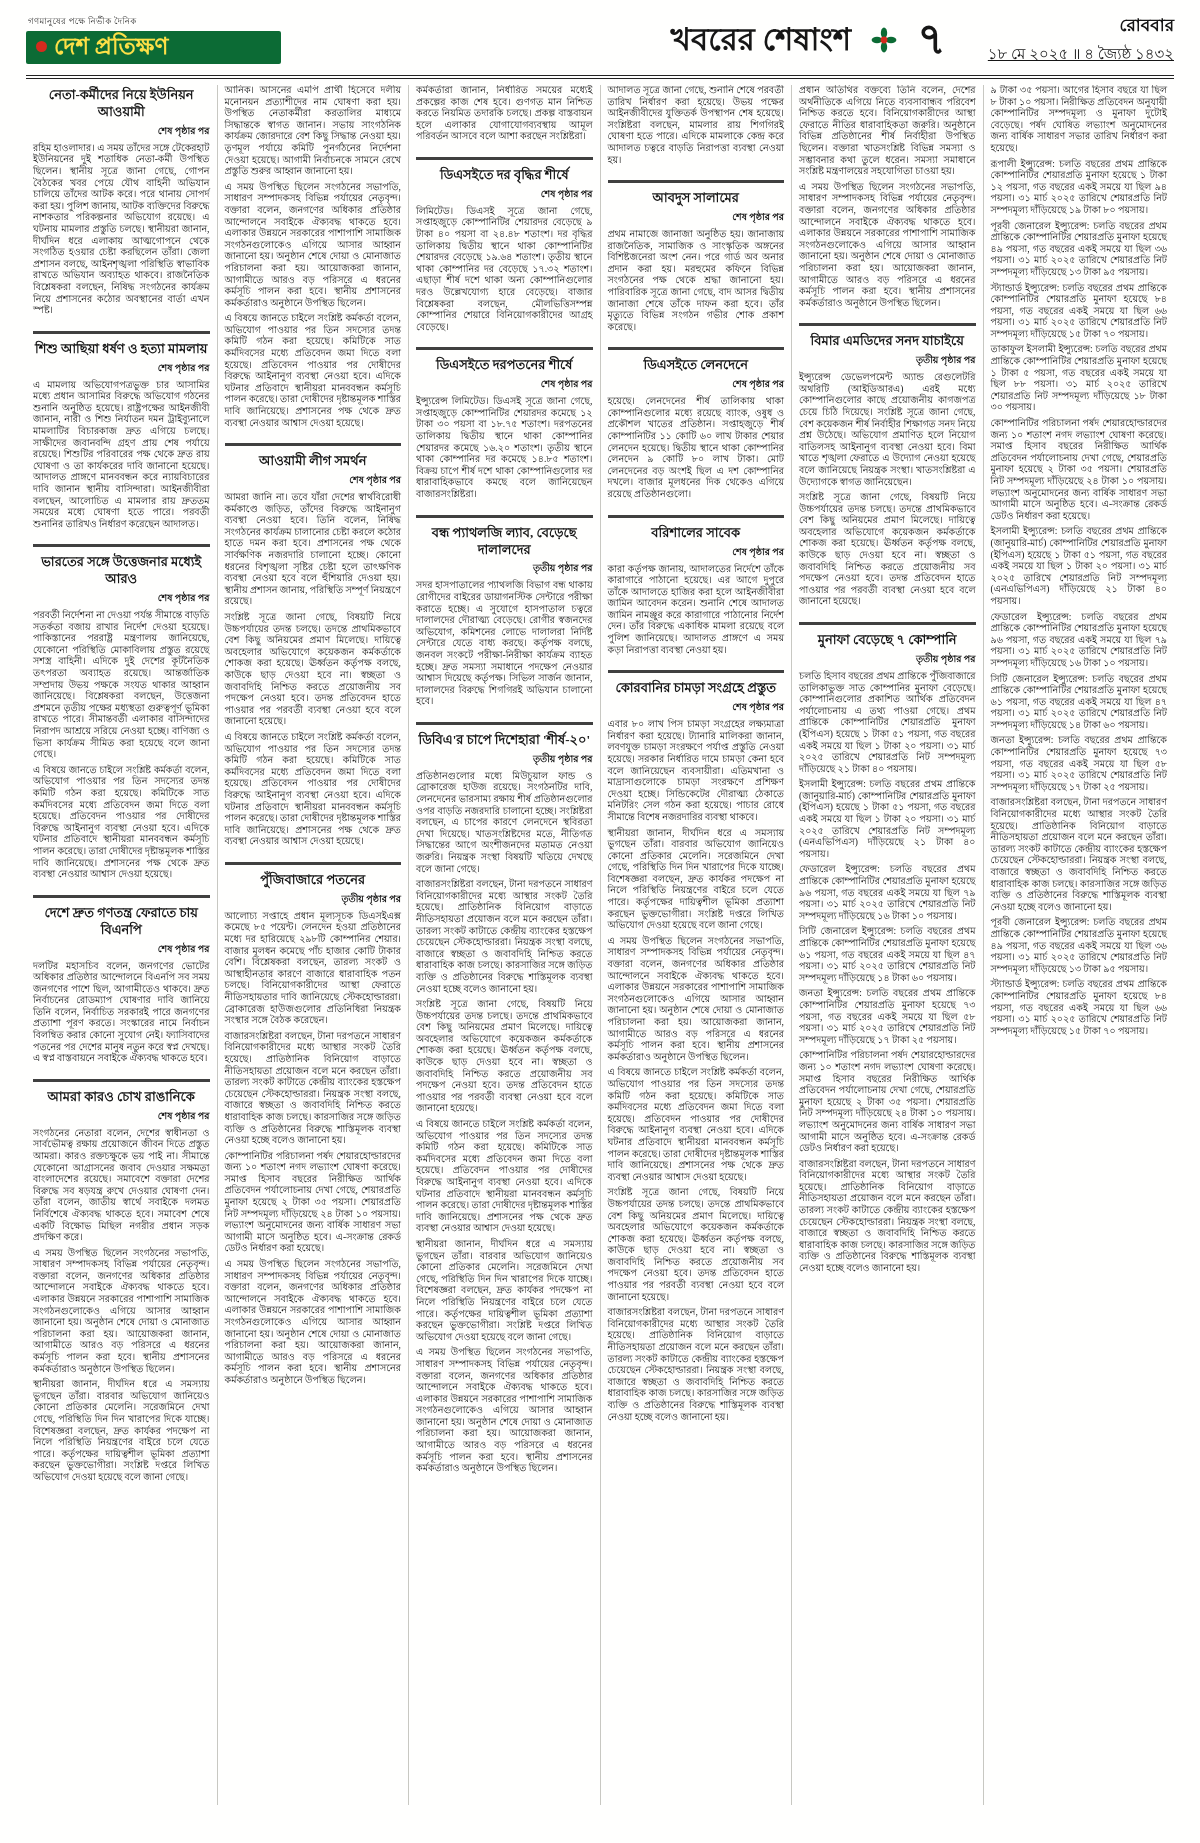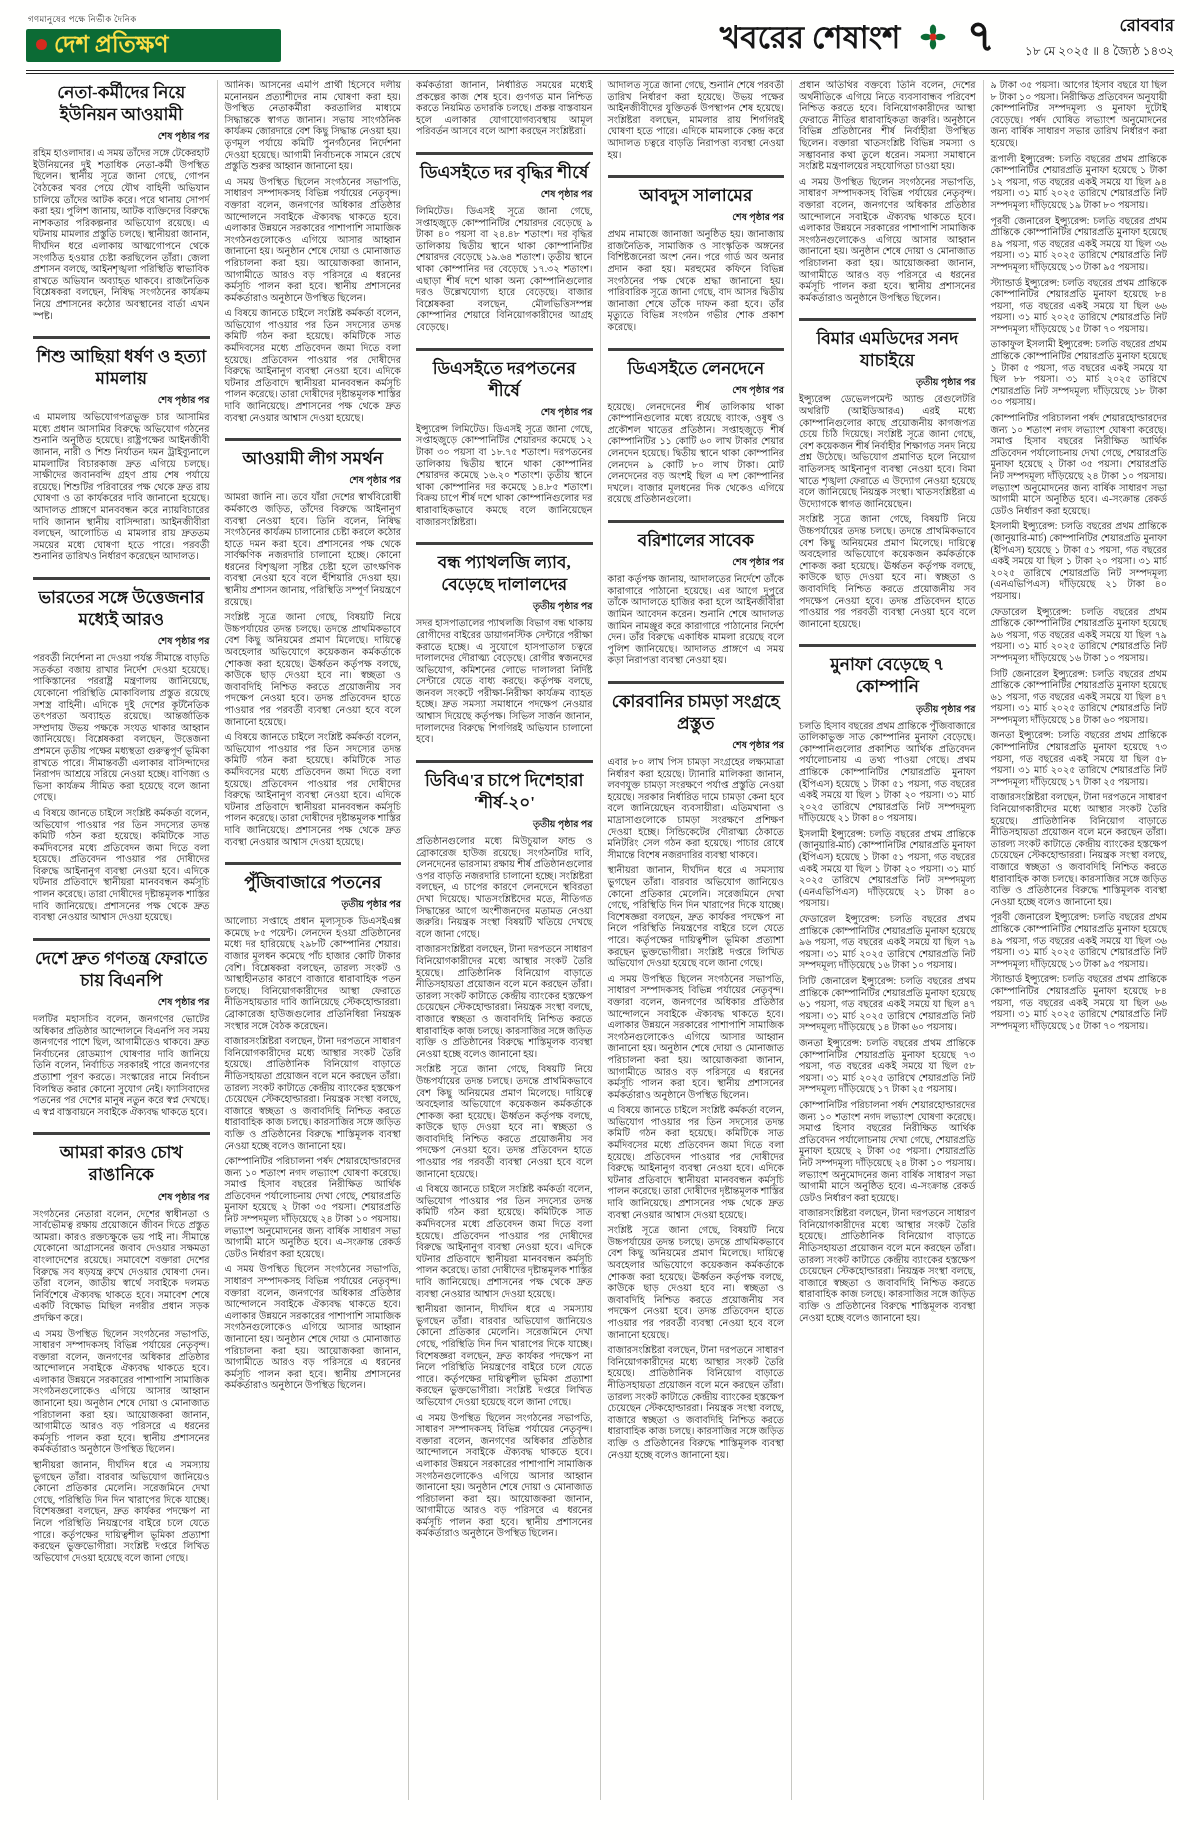--- a/index.html
+++ b/index.html
@@ -10,30 +10,30 @@
   .brand{display:flex;flex-direction:column;gap:2px;width:255px;}
   .tagline{font-size:8.5px;color:#333;letter-spacing:.4px;padding-left:2px;}
   .logo{background:#0c6b35;color:#fde047;display:flex;align-items:center;gap:7px;
         padding:4px 10px 6px;border-radius:2px;}
   .logo-mark{width:11px;height:11px;border-radius:50%;background:#d42b1e;flex:0 0 auto;}
   .logo-text{font-size:23px;font-weight:bold;white-space:nowrap;line-height:1;}
   .mast-center{margin-left:auto;display:flex;align-items:center;gap:20px;}
   .section-title{font-size:31px;font-weight:bold;line-height:1;white-space:nowrap;margin-left:24px;}
   .ornament{width:26px;height:26px;flex:0 0 auto;}
   .page-number{font-size:44px;font-weight:bold;line-height:.9;}
-  .mast-date{margin-left:30px;text-align:right;display:flex;flex-direction:column;gap:2px;}
+  .mast-date{margin-left:42px;text-align:right;display:flex;flex-direction:column;gap:2px;}
   .day{font-size:17px;font-weight:bold;}
-  .date{font-size:12px;white-space:nowrap;}
+  .date{font-size:15px;white-space:nowrap;text-decoration:underline;}
   
   .columns{display:flex;height:1720px;overflow:hidden;margin-top:6px;}
   .col{flex:1 1 0;min-width:0;padding:0 7px;overflow:hidden;}
   .col + .col{border-left:1px solid #c8c8c2;}
   .story{border-top:3px solid #404040;margin-top:14px;padding-top:5px;}
   .col > :first-child{border-top:none;margin-top:0;padding-top:0;}
-  .headline{font-size:17px;font-weight:bold;text-align:center;line-height:1.3;margin:2px 2px 3px;}
+  .headline{font-size:13px;font-weight:bold;text-align:center;line-height:1.3;margin:2px 2px 3px;}
   .cont{font-size:9.5px;font-weight:bold;text-align:right;margin:0 0 4px;}
   .body{font-size:9.5px;line-height:11.6px;text-align:justify;margin:0 0 4px;}
 </style>
 </head>
 <body>
 
 <div class="page">
 
   <header class="masthead">
     <div class="brand">

